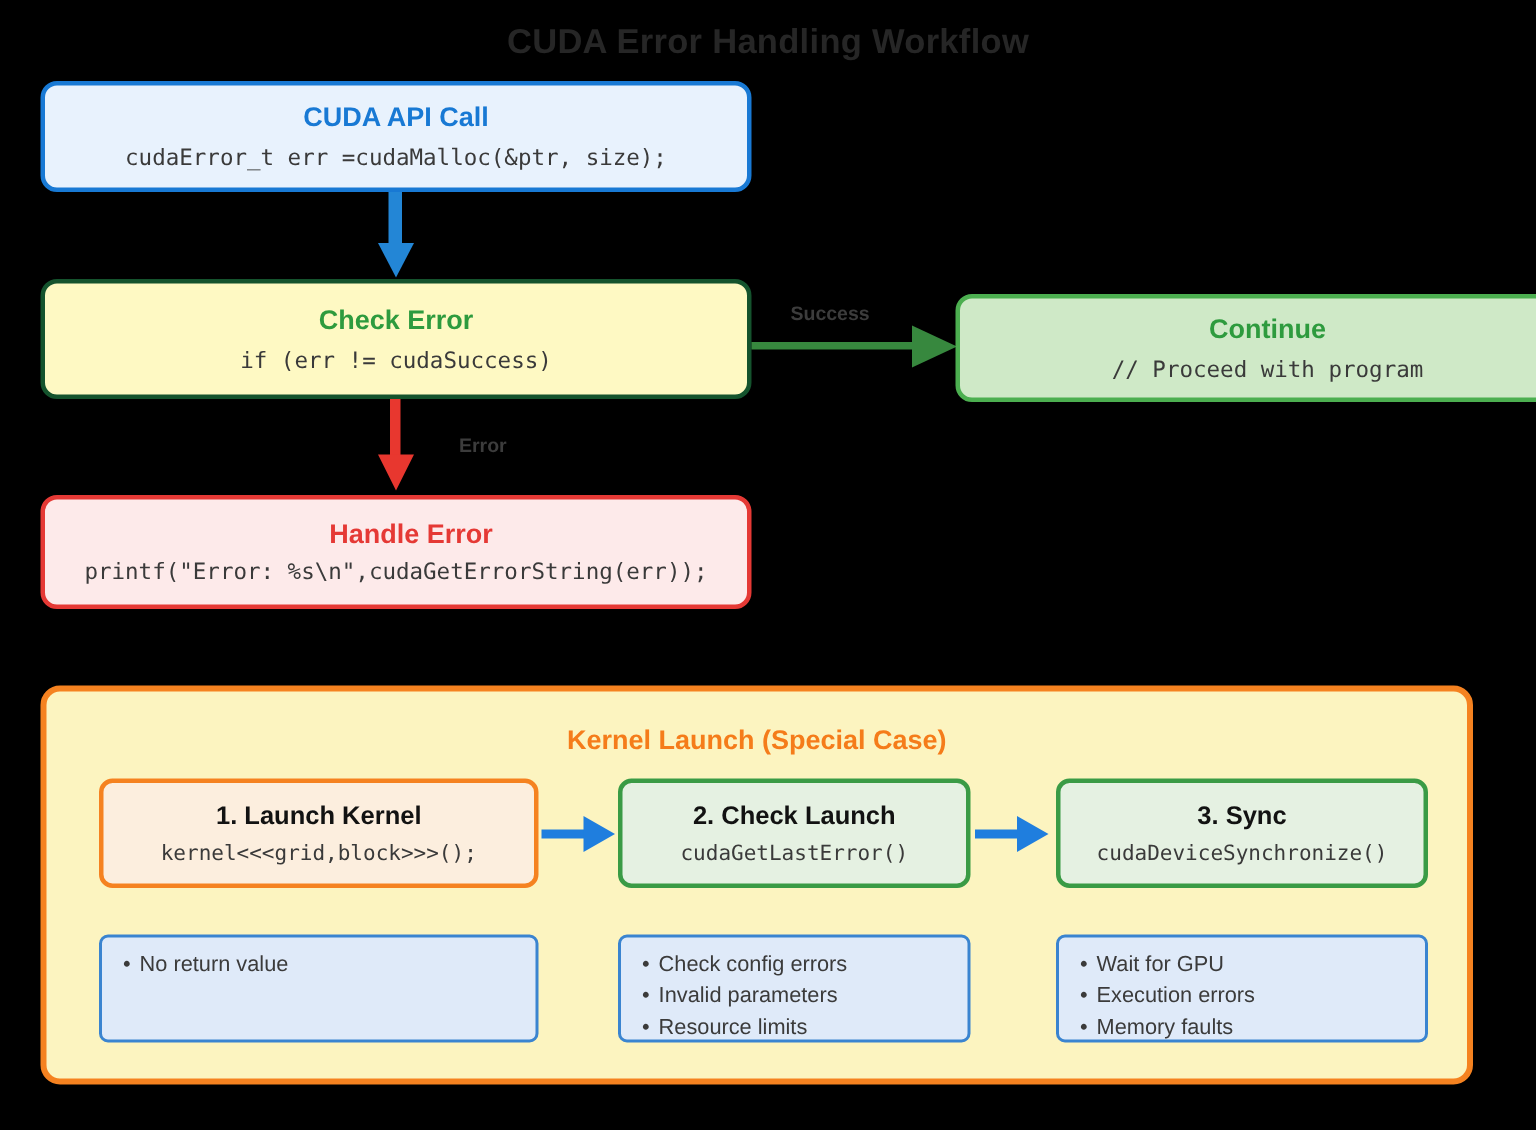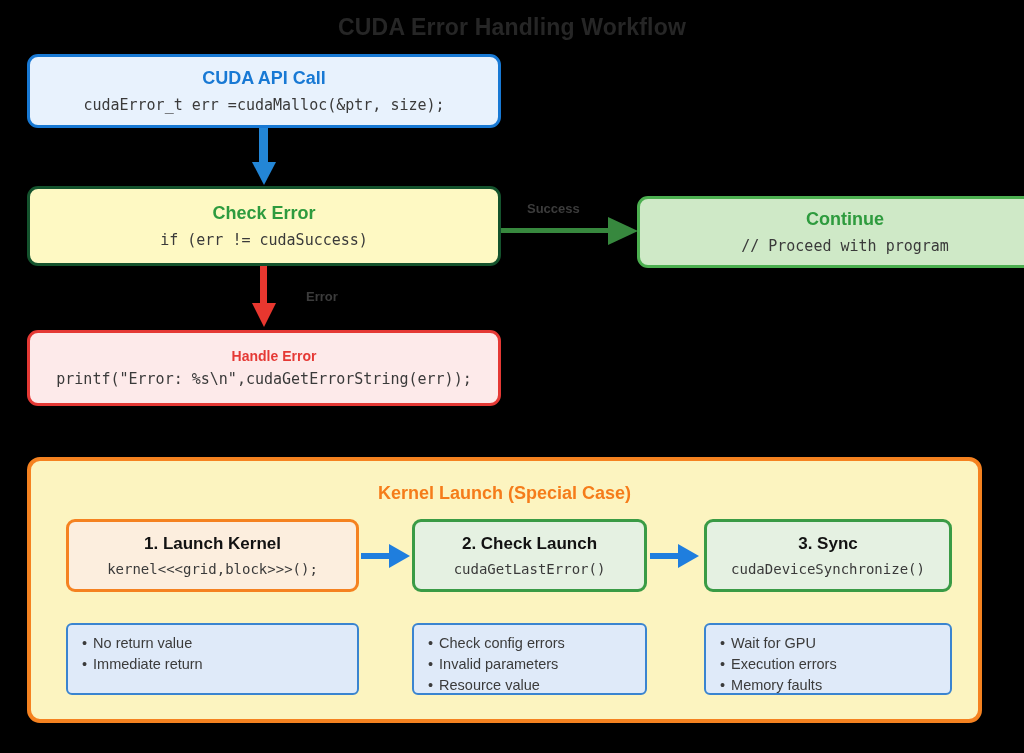--- a/index.html
+++ b/index.html
@@ -75,21 +75,21 @@
   }
   #node-continue .node-title { color: #2e9b3e; font-size: 18px; margin-bottom: 7px; }
   #node-continue .node-code  { font-size: 15px; }
 
   
   #node-handle {
     left: 27px; top: 330px; width: 474px; height: 76px;
     border: 3px solid #e53935;
     background: #fdeaea;
   }
-  #node-handle .node-title { color: #e53935; font-size: 14px; margin-bottom: 6px; padding-left: 20px; }
+  #node-handle .node-title { color: #e53935; font-size: 18px; margin-bottom: 6px; padding-left: 20px; }
   #node-handle .node-code  { font-size: 15px; }
 
   
   .arrow-line { position: absolute; }
   .arrow-head { position: absolute; width: 0; height: 0; }
 
   
   #arrow-api-check-line {
     left: 259px; top: 128px; width: 9px; height: 38px; background: #2386d6;
   }
@@ -268,29 +268,28 @@
     <div class="step-arrow-head" id="step-arrow-2-head"></div>
 
     <div class="step" id="step-3">
       <div class="step-title">3. Sync</div>
       <div class="step-code">cudaDeviceSynchronize()</div>
     </div>
 
     <div class="note" id="note-1">
       <ul>
         <li>No return value</li>
-        <li>Immediate return</li>
       </ul>
     </div>
 
     <div class="note" id="note-2">
       <ul>
         <li>Check config errors</li>
         <li>Invalid parameters</li>
-        <li>Resource value</li>
+        <li>Resource limits</li>
       </ul>
     </div>
 
     <div class="note" id="note-3">
       <ul>
         <li>Wait for GPU</li>
         <li>Execution errors</li>
         <li>Memory faults</li>
       </ul>
     </div>

